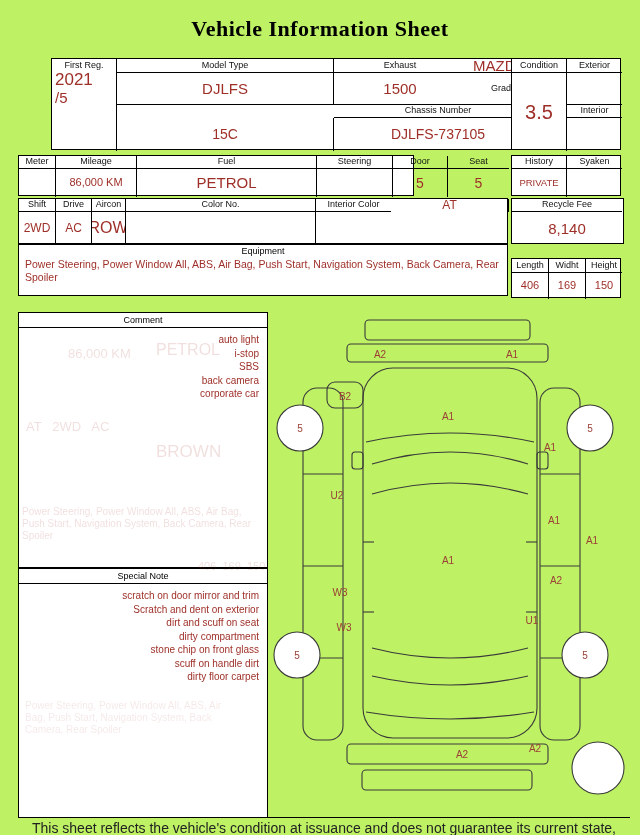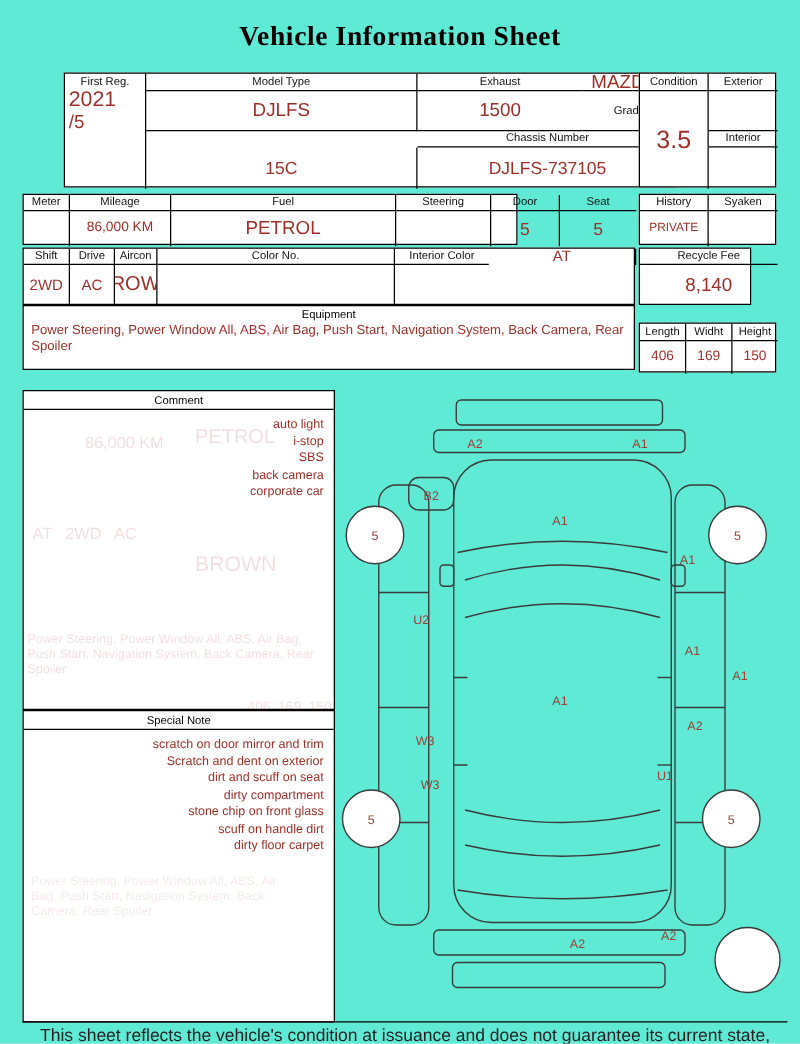--- a/index.html
+++ b/index.html
@@ -1,16 +1,16 @@
 <!DOCTYPE html>
 <html><head>
 <meta charset="utf-8">
 <style>
   html,body{margin:0;padding:0;background:#e8e8e8;}
-  .page{position:relative;width:640px;height:835px;background:#5eead4;margin:0 auto;
+  .page{position:relative;width:640px;height:835px;background:#bef264;margin:0 auto;
         font-family:"Liberation Sans",sans-serif;color:#000;overflow:hidden;}
   .title{position:absolute;top:16px;left:0;width:100%;text-align:center;
          font-family:"Liberation Serif",serif;font-size:22px;font-weight:600;letter-spacing:.5px;}
   .tbl{position:absolute;display:grid;border:1px solid #000;box-sizing:border-box;background:#fff;}
   .c{border-right:1px solid #000;border-bottom:1px solid #000;box-sizing:border-box;
      display:flex;align-items:center;justify-content:center;overflow:hidden;text-align:center;line-height:1.05;}
   .c.nr{border-right:none}.c.nb{border-bottom:none}
   .hdr{font-size:9px;color:#111;}
   .red{color:#9e2f28;}
   .v95{font-size:9.5px}.v11{font-size:11px}.v12{font-size:12px}
@@ -94,21 +94,21 @@
     <div class="c hdr">Color No.</div>
     <div class="c hdr nr">Interior Color</div>
     <div class="c red v12 nb">AT</div>
     <div class="c red v12 nb">2WD</div>
     <div class="c red v12 nb">AC</div>
     <div class="c red v16 nb">BROWN</div>
     <div class="c nb"></div>
     <div class="c nr nb"></div>
   </div>
 
-  <div class="tbl" style="left:511px;top:198px;width:90px;height:46px;grid-template-columns:110px;grid-template-rows:13px 33px;">
+  <div class="tbl" style="left:511px;top:198px;width:113px;height:46px;grid-template-columns:110px;grid-template-rows:13px 33px;">
     <div class="c hdr nr">Recycle Fee</div>
     <div class="c red v15 nr nb">8,140</div>
   </div>
 
   <div class="box" style="left:18px;top:244px;width:490px;height:52px;">
     <div class="box-hdr noline">Equipment</div>
     <div class="equip-text red">Power Steering, Power Window  All, ABS, Air Bag, Push Start, Navigation System, Back Camera, Rear Spoiler</div>
   </div>
 
   <div class="tbl" style="left:511px;top:258px;width:110px;height:40px;grid-template-columns:37px 37px 36px;grid-template-rows:14px 26px;">

